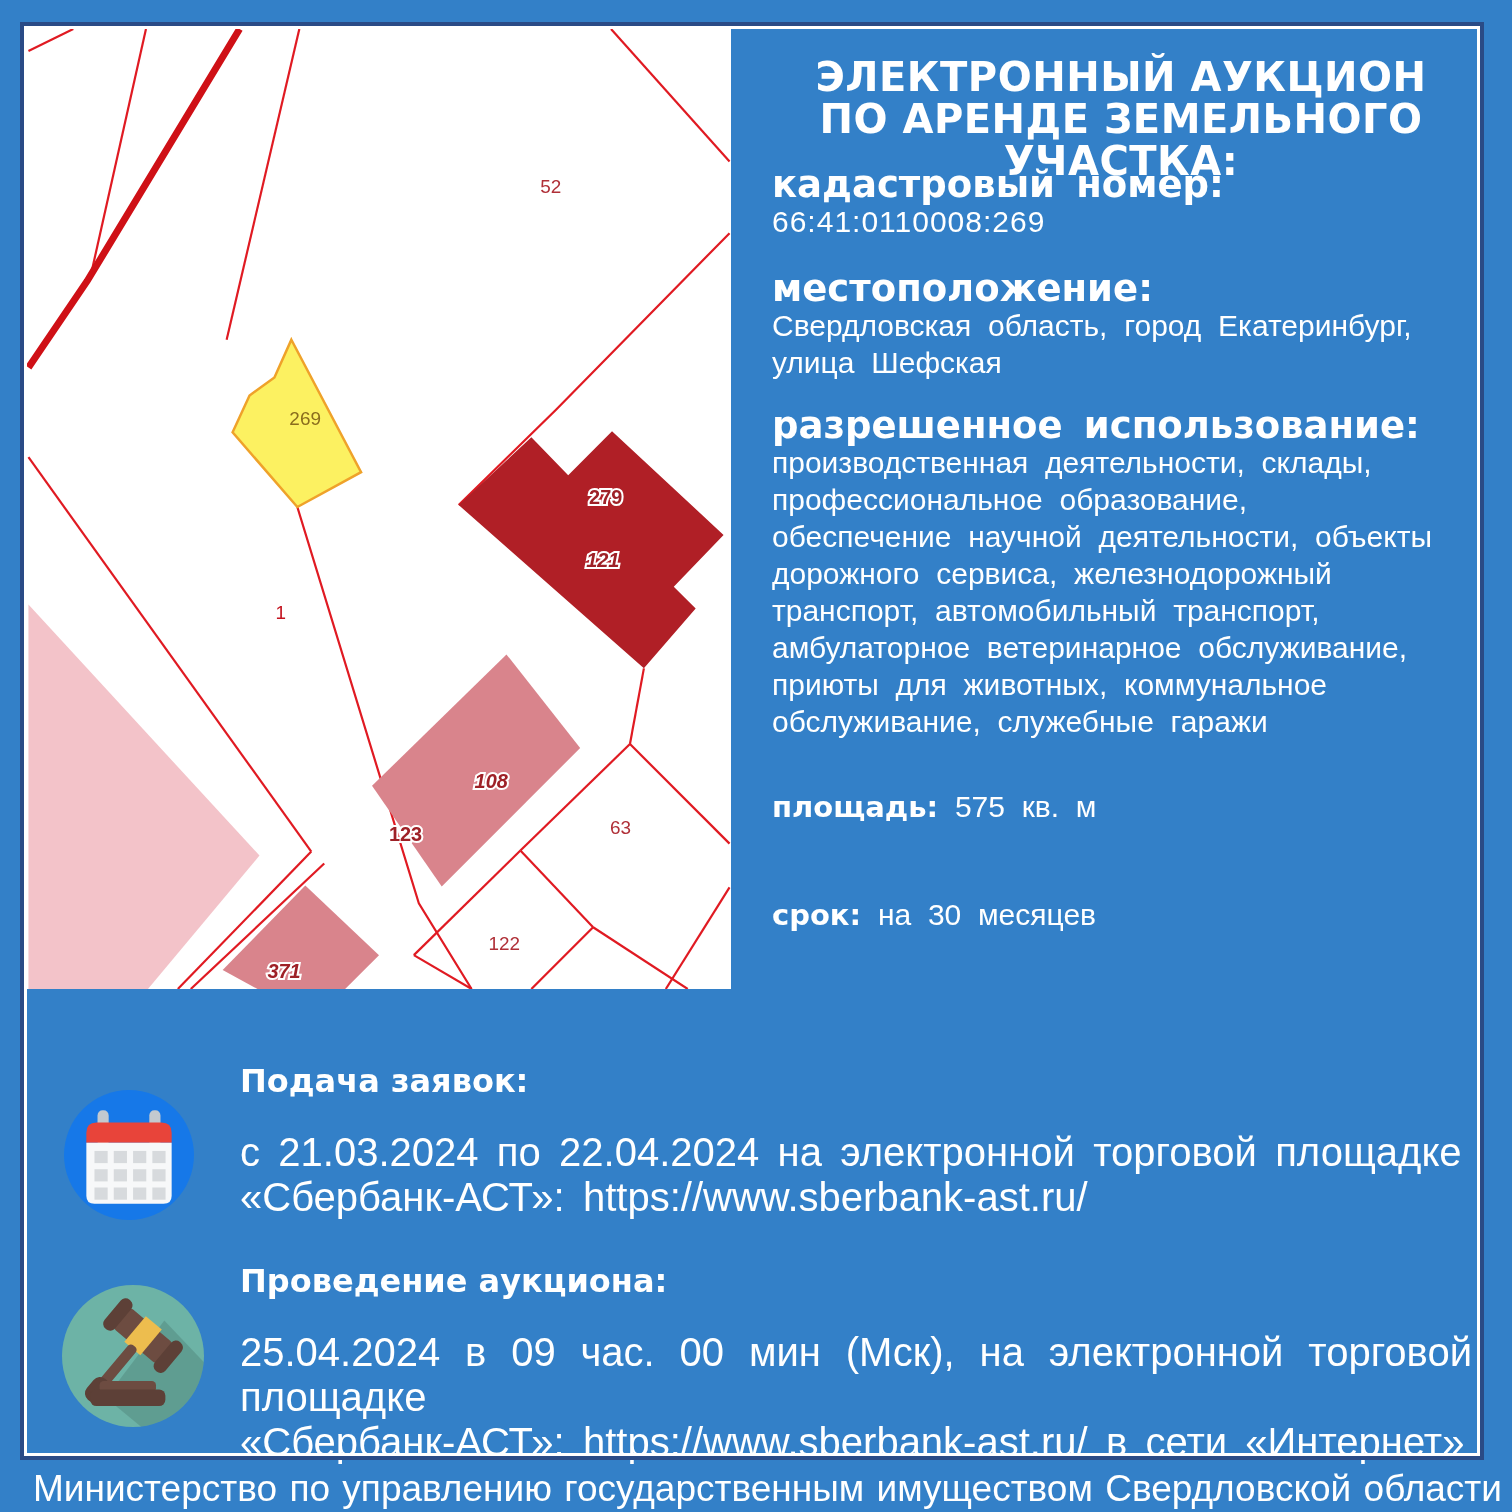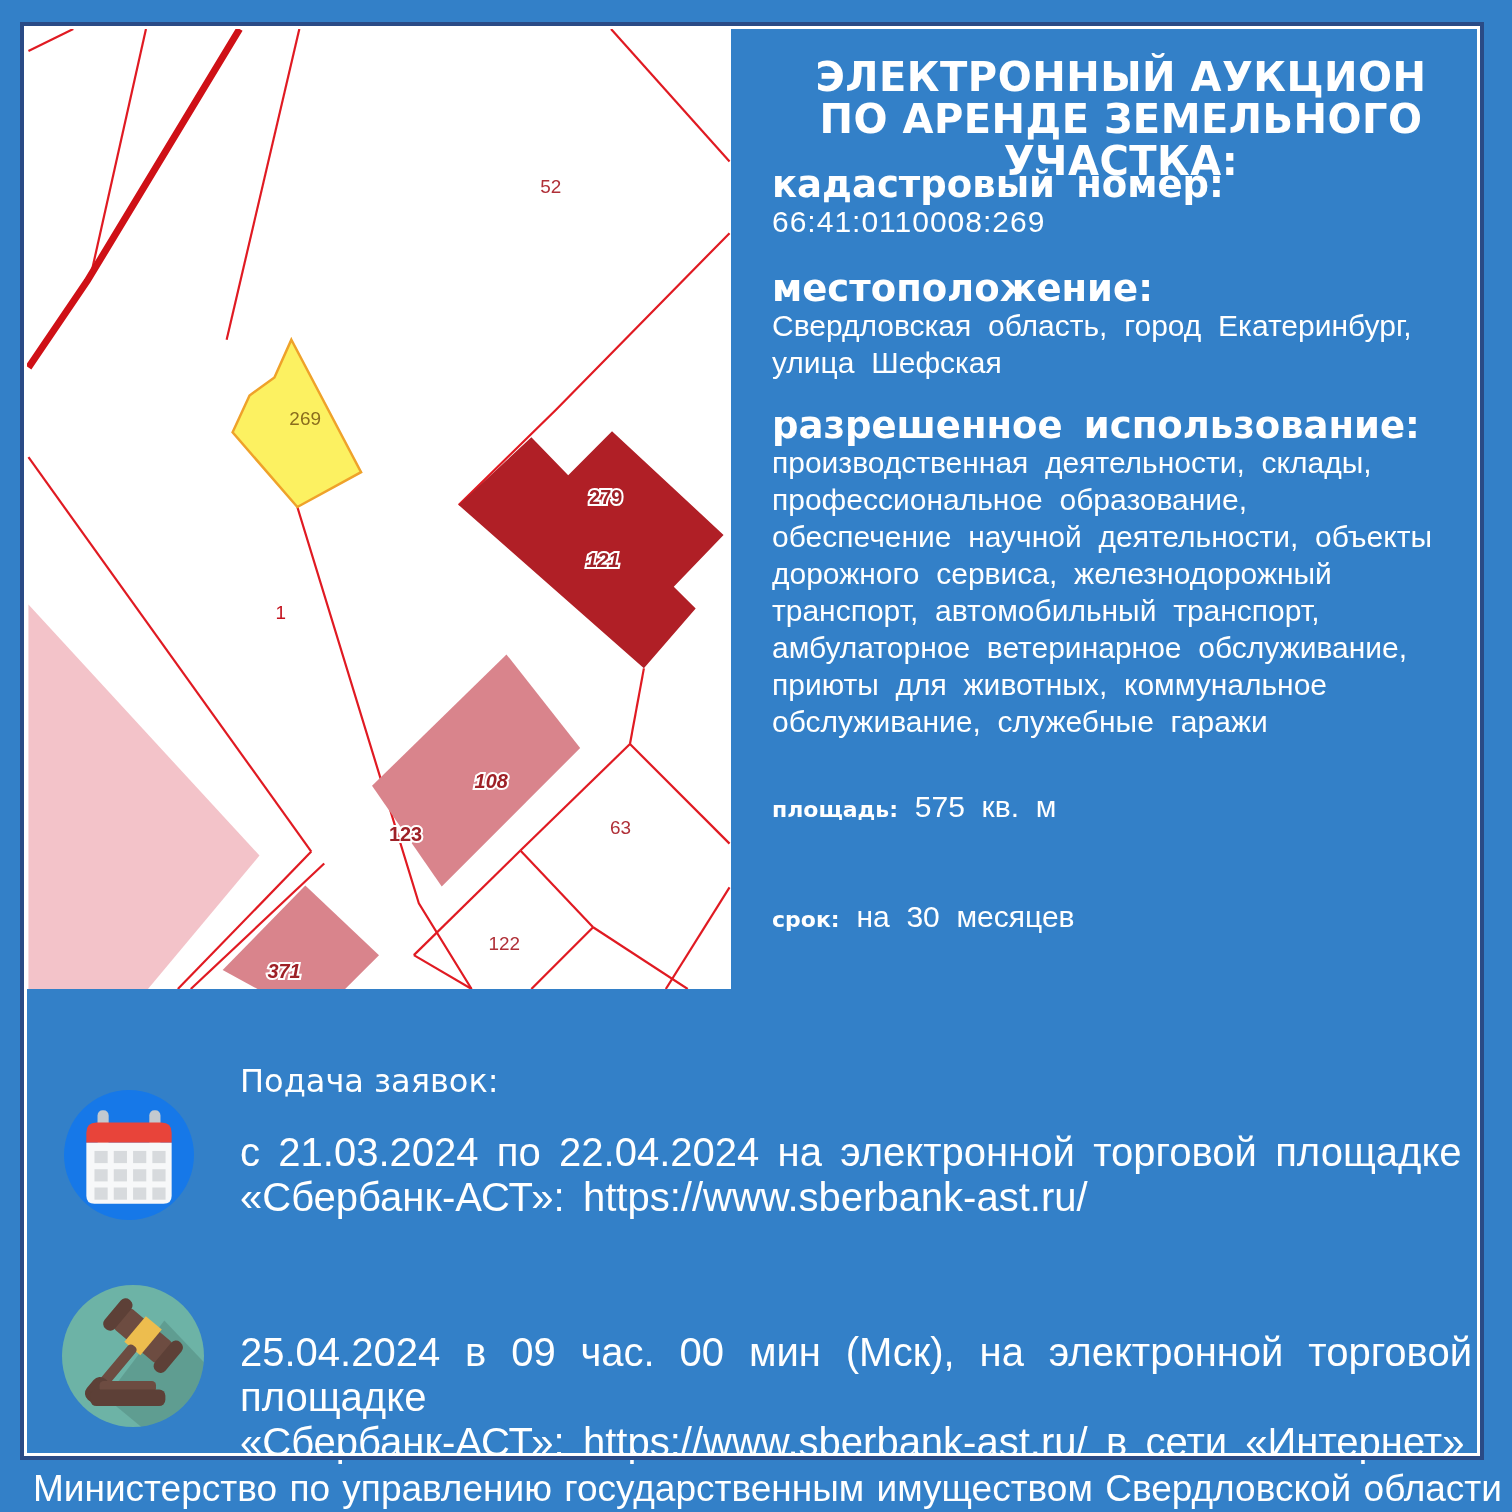--- a/index.html
+++ b/index.html
@@ -11,24 +11,24 @@
   .map-box{position:absolute;left:27px;top:29px;width:704px;height:960px;background:#ffffff;overflow:hidden;}
   .map-box svg{display:block;}
 
   .title{position:absolute;left:750px;top:56px;width:742px;text-align:center;
          color:#ffffff;font-family:"DejaVu Sans","Liberation Sans",sans-serif;
          font-weight:bold;font-size:40px;line-height:42px;letter-spacing:.5px;}
   .details{position:absolute;left:772px;top:166px;width:706px;color:#ffffff;
            font-size:30px;line-height:37px;word-spacing:.28em;}
   .details .lbl{font-family:"DejaVu Sans","Liberation Sans",sans-serif;font-weight:bold;font-size:37px;}
   .sp30{height:30px;} .sp26{height:26px;} .sp48{height:48px;} .sp70{height:70px;}
-  .inline-lbl{font-family:"DejaVu Sans","Liberation Sans",sans-serif;font-weight:bold;font-size:22px;}
+  .inline-lbl{font-family:"DejaVu Sans","Liberation Sans",sans-serif;font-weight:bold;font-size:29px;}
 
   .section-heading{position:absolute;color:#ffffff;
-        font-family:"DejaVu Sans","Liberation Sans",sans-serif;font-weight:normal;font-size:32px;}
+        font-family:"DejaVu Sans","Liberation Sans",sans-serif;font-weight:bold;font-size:32px;}
   .section-body{position:absolute;color:#ffffff;font-size:40px;line-height:45px;word-spacing:.18em;}
   .justify-line{width:1232px;text-align:justify;text-align-last:justify;}
 
   .icon-badge{position:absolute;}
   .footer{position:absolute;left:33px;top:1468px;width:1469px;color:#ffffff;
           font-size:37px;text-align:justify;text-align-last:justify;white-space:nowrap;}
 </style>
 </head>
 <body>
 
@@ -164,20 +164,21 @@
           <rect x="93" y="27" width="13" height="36" rx="6" fill="#5d4037"></rect>
           <rect x="58" y="29" width="20" height="32" fill="#edbd4e"></rect>
           <rect x="63" y="58" width="10" height="50" rx="4" fill="#6d4c41"></rect>
           <rect x="59" y="100" width="18" height="26" rx="8" fill="#5d4037"></rect>
         </g>
         <rect x="36" y="92" width="54" height="11" rx="4" fill="#6d4c41"></rect>
         <rect x="27" y="100" width="72" height="16" rx="6" fill="#5d4037"></rect>
       </g>
     </svg>
   </div>
+  <div class="section-heading" style="left:240px;top:1262px;">Проведение аукциона:</div>
   <div class="section-body" style="left:240px;top:1330px;width:1240px;">
     <div class="justify-line">25.04.2024 в 09 час. 00 мин (Мск), на электронной торговой площадке</div>
     <div>«Сбербанк-АСТ»: https://www.sberbank-ast.ru/ в сети «Интернет»</div>
   </div>
 
   <div class="frame">
       <div class="frame-inner"></div>
     </div>
 
   <div class="footer">Министерство по управлению государственным имуществом Свердловской области</div>

